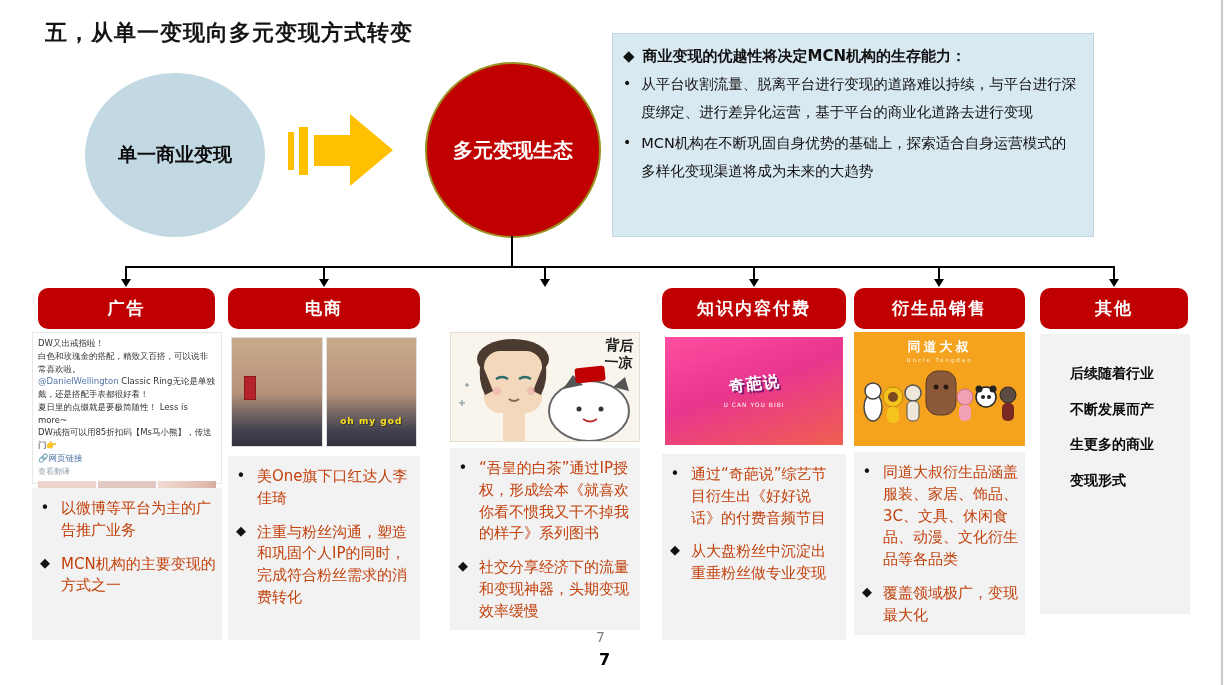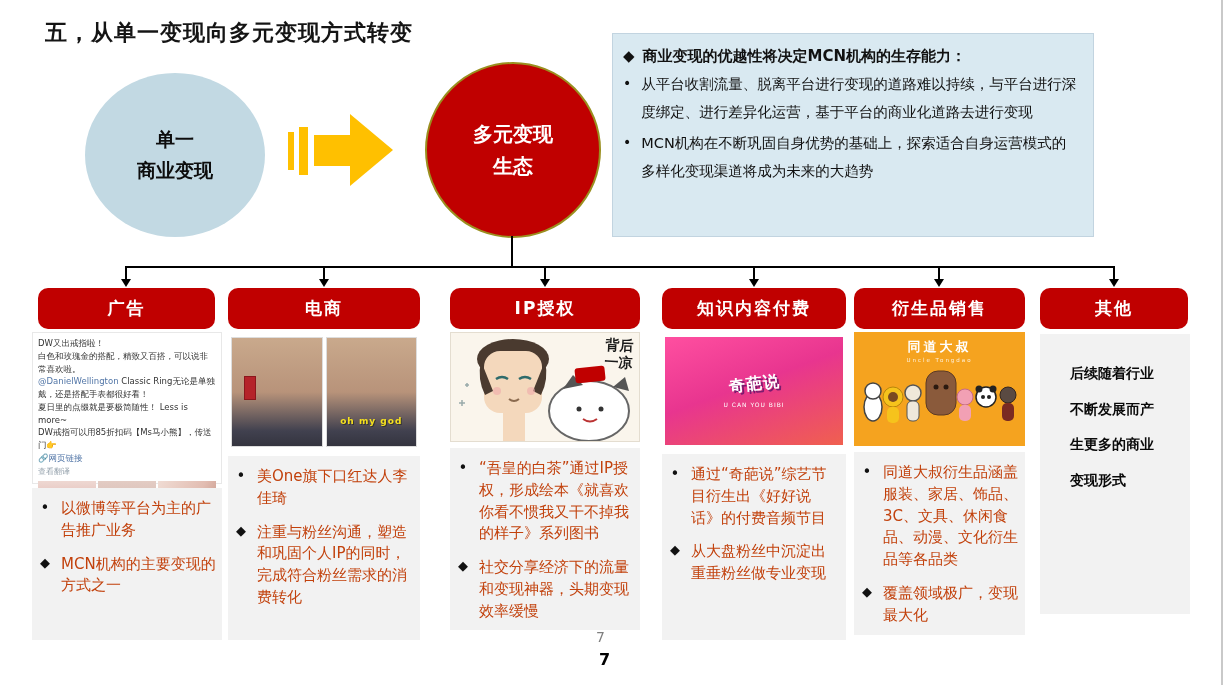--- a/index.html
+++ b/index.html
@@ -7,21 +7,21 @@
     --yellow:#ffc000; --panelgray:#f2f2f2;
   }
   *{margin:0;padding:0;box-sizing:border-box;}
   html,body{background:#fff;}
   body{font-family:"DejaVu Sans","Liberation Sans",sans-serif;color:#111;}
   .stage{position:relative;width:1228px;height:685px;background:#fff;overflow:hidden;}
   .abs{position:absolute;}
 
   .slide-title{left:45px;top:18px;font-size:22px;font-weight:bold;color:#141414;letter-spacing:1px;}
 
-  .circle{border-radius:50%;display:flex;flex-direction:column;justify-content:center;align-items:center;text-align:center;}
+  .circle{border-radius:50%;display:flex;flex-direction:row;justify-content:center;align-items:center;text-align:center;}
   .circle-left{left:85px;top:73px;width:180px;height:164px;background:var(--softblue);}
   .circle-left div{font-size:19px;font-weight:bold;color:#0d0d0d;line-height:1.65;}
   .circle-right{left:425px;top:62px;width:176px;height:176px;background:var(--accent);border:2px solid #9a8f1f;}
   .circle-right div{font-size:20px;font-weight:bold;color:#fff;line-height:1.6;}
 
   .info-box{left:612px;top:33px;width:482px;height:204px;background:var(--boxblue);border:1px solid #c2d4e0;padding:10px 14px 8px 10px;}
   .info-head{display:flex;gap:8px;font-size:15px;font-weight:bold;line-height:1.6;}
   .info-bullet{display:flex;gap:10px;font-size:14.5px;line-height:1.95;margin-top:2px;}
   .info-bullet .bm{font-size:14px;line-height:1.95;}
 
@@ -132,21 +132,20 @@
   <div class="abs arrowhead" style="left:540px;top:279px;"></div>
   <div class="abs conn" style="left:753px;top:266px;width:2px;height:14px;"></div>
   <div class="abs arrowhead" style="left:749px;top:279px;"></div>
   <div class="abs conn" style="left:938px;top:266px;width:2px;height:14px;"></div>
   <div class="abs arrowhead" style="left:934px;top:279px;"></div>
   <div class="abs conn" style="left:1113px;top:266px;width:2px;height:14px;"></div>
   <div class="abs arrowhead" style="left:1109px;top:279px;"></div>
 
   <div class="abs col-header" style="left:38px;top:288px;width:177px;">广告</div>
   <div class="abs col-header" style="left:228px;top:288px;width:192px;">电商</div>
-  <div class="abs col-header" style="left:450px;top:288px;width:190px;">IP授权</div>
   <div class="abs col-header" style="left:662px;top:288px;width:184px;">知识内容付费</div>
   <div class="abs col-header" style="left:854px;top:288px;width:171px;">衍生品销售</div>
   <div class="abs col-header" style="left:1040px;top:288px;width:148px;">其他</div>
 
   <div class="abs weibo-card">
     <div class="weibo-text">
       <span>DW又出戒指啦！</span><br>
       <span>白色和玫瑰金的搭配，精致又百搭，可以说非常喜欢啦。</span><br>
       <span class="wb-link">@DanielWellington</span><span> Classic Ring无论是单独戴，还是搭配手表都很好看！</span><br>
       <span>夏日里的点缀就是要极简随性！ Less is more~</span><br>

